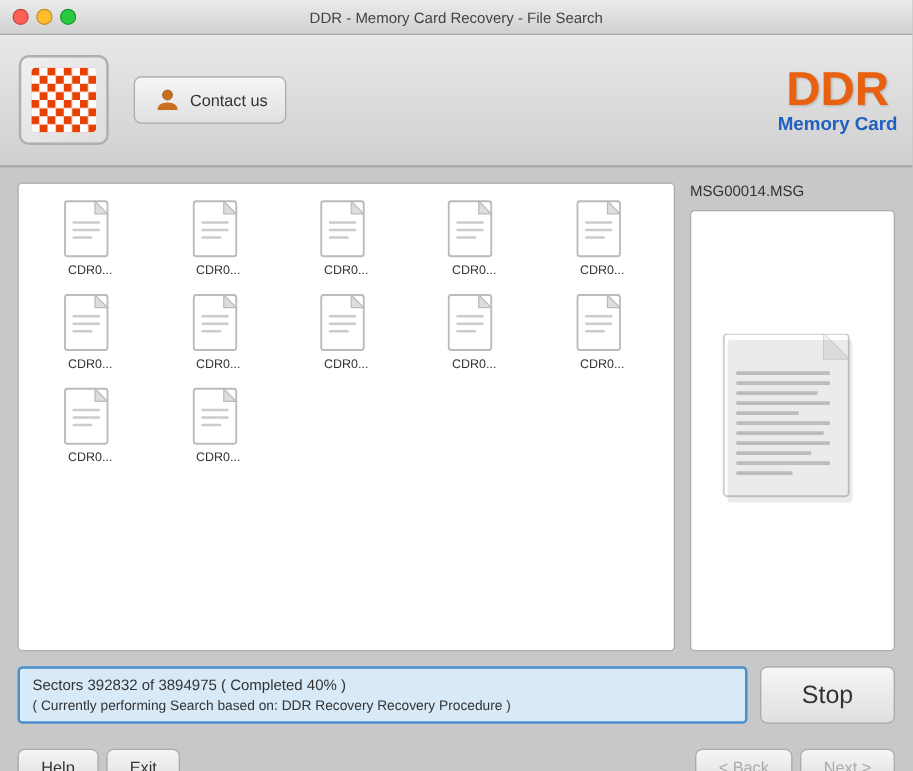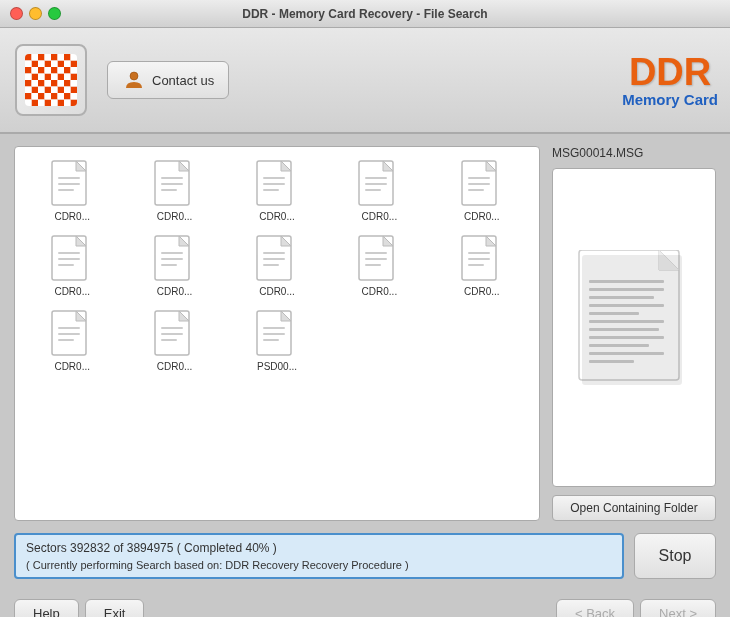--- a/index.html
+++ b/index.html
@@ -31,21 +31,21 @@
       width: 13px; height: 13px;
       border-radius: 50%;
       border: 1px solid rgba(0,0,0,0.25);
     }
     .tb-close { background: #ff5f56; }
     .tb-min { background: #ffbd2e; }
     .tb-max { background: #27c93f; }
     .titlebar-text {
       font-size: 12px;
       color: #444;
-      font-weight: 700;
+      font-weight: 400;
     }
 
     
     .header {
       height: 106px;
       background: linear-gradient(to bottom, #e8e8e8, #d0d0d0);
       border-bottom: 2px solid #aaa;
       display: flex;
       align-items: center;
       padding: 10px 15px;
@@ -197,25 +197,25 @@
     .progress-text1 {
       font-size: 12px;
       color: #333;
       margin-bottom: 4px;
     }
     .progress-text2 {
       font-size: 11px;
       color: #333;
     }
     .stop-btn {
-      width: 82px;
+      width: 108px;
       background: linear-gradient(to bottom, #f5f5f5, #e0e0e0);
       border: 1px solid #aaa;
       border-radius: 6px;
-      font-size: 16px;
+      font-size: 20px;
       color: #333;
       cursor: pointer;
       display: flex;
       align-items: center;
       justify-content: center;
     }
 
     
     .nav-bar {
       display: flex;
@@ -433,32 +433,20 @@
         <svg viewBox="0 0 44 50">
           <rect x="2" y="2" width="34" height="44" rx="2" fill="white" stroke="#bbb" stroke-width="1.5"></rect>
           <polygon points="26,2 36,12 26,12" fill="#ddd" stroke="#bbb" stroke-width="1"></polygon>
           <rect x="8" y="18" width="22" height="2" rx="1" fill="#ccc"></rect>
           <rect x="8" y="24" width="22" height="2" rx="1" fill="#ccc"></rect>
           <rect x="8" y="30" width="16" height="2" rx="1" fill="#ccc"></rect>
         </svg>
       </div>
       <div class="file-label">CDR0...</div>
     </div>
-      <div class="file-item">
-      <div class="file-icon">
-        <svg viewBox="0 0 44 50">
-          <rect x="2" y="2" width="34" height="44" rx="2" fill="white" stroke="#bbb" stroke-width="1.5"></rect>
-          <polygon points="26,2 36,12 26,12" fill="#ddd" stroke="#bbb" stroke-width="1"></polygon>
-          <rect x="8" y="18" width="22" height="2" rx="1" fill="#ccc"></rect>
-          <rect x="8" y="24" width="22" height="2" rx="1" fill="#ccc"></rect>
-          <rect x="8" y="30" width="16" height="2" rx="1" fill="#ccc"></rect>
-        </svg>
-      </div>
-      <div class="file-label">PSD00...</div>
-    </div>
     </div>
 
   <div class="preview-panel">
     <div class="preview-filename">MSG00014.MSG</div>
     <div class="preview-box">
 
       <svg class="preview-doc" viewBox="0 0 120 155">
 
         <rect x="5" y="0" width="100" height="130" rx="3" fill="white" stroke="#ccc" stroke-width="1.5"></rect>
 
@@ -473,21 +461,20 @@
         <rect x="15" y="70" width="75" height="3" rx="1" fill="#ccc"></rect>
         <rect x="15" y="78" width="70" height="3" rx="1" fill="#ccc"></rect>
         <rect x="15" y="86" width="75" height="3" rx="1" fill="#ccc"></rect>
         <rect x="15" y="94" width="60" height="3" rx="1" fill="#ccc"></rect>
         <rect x="15" y="102" width="75" height="3" rx="1" fill="#ccc"></rect>
         <rect x="15" y="110" width="45" height="3" rx="1" fill="#ccc"></rect>
 
         <rect x="8" y="5" width="100" height="130" rx="3" fill="rgba(0,0,0,0.08)" style="z-index:-1"></rect>
       </svg>
     </div>
-    <button class="open-folder-btn">Open Containing Folder</button>
   </div>
 </div>
 
 <div class="bottom-area">
 
   <div class="progress-section">
     <div class="progress-box">
       <div class="progress-text1">Sectors 392832 of 3894975  ( Completed 40% )</div>
       <div class="progress-text2">( Currently performing Search based on: DDR Recovery Recovery Procedure )</div>
     </div>

